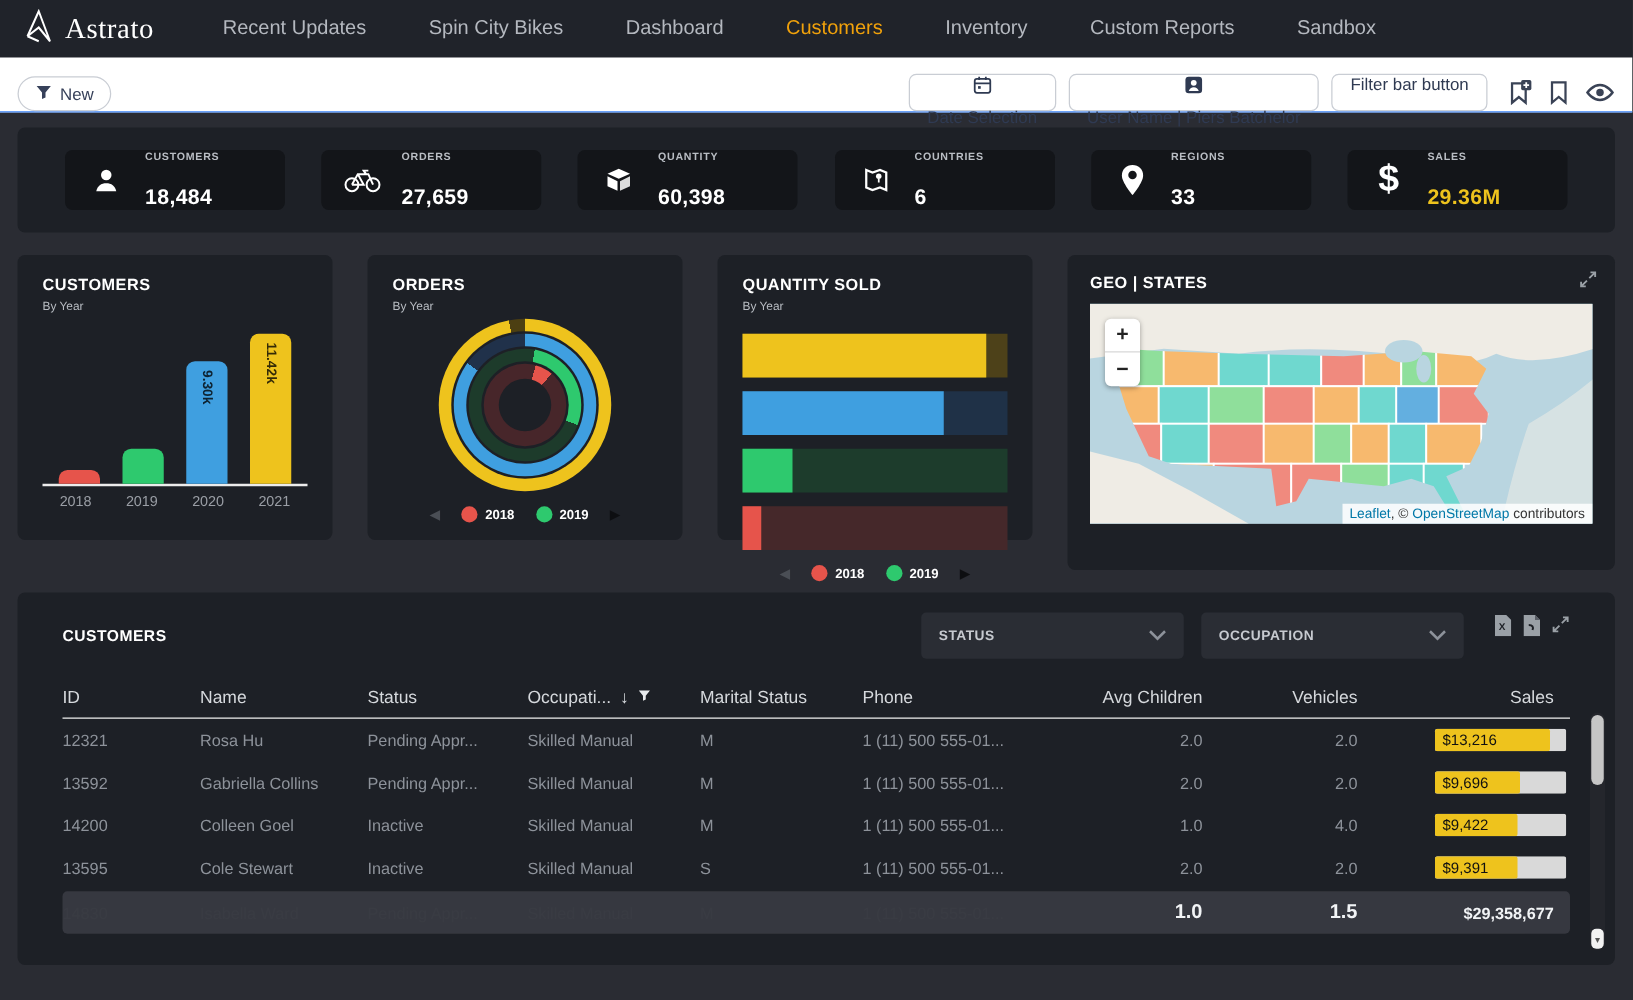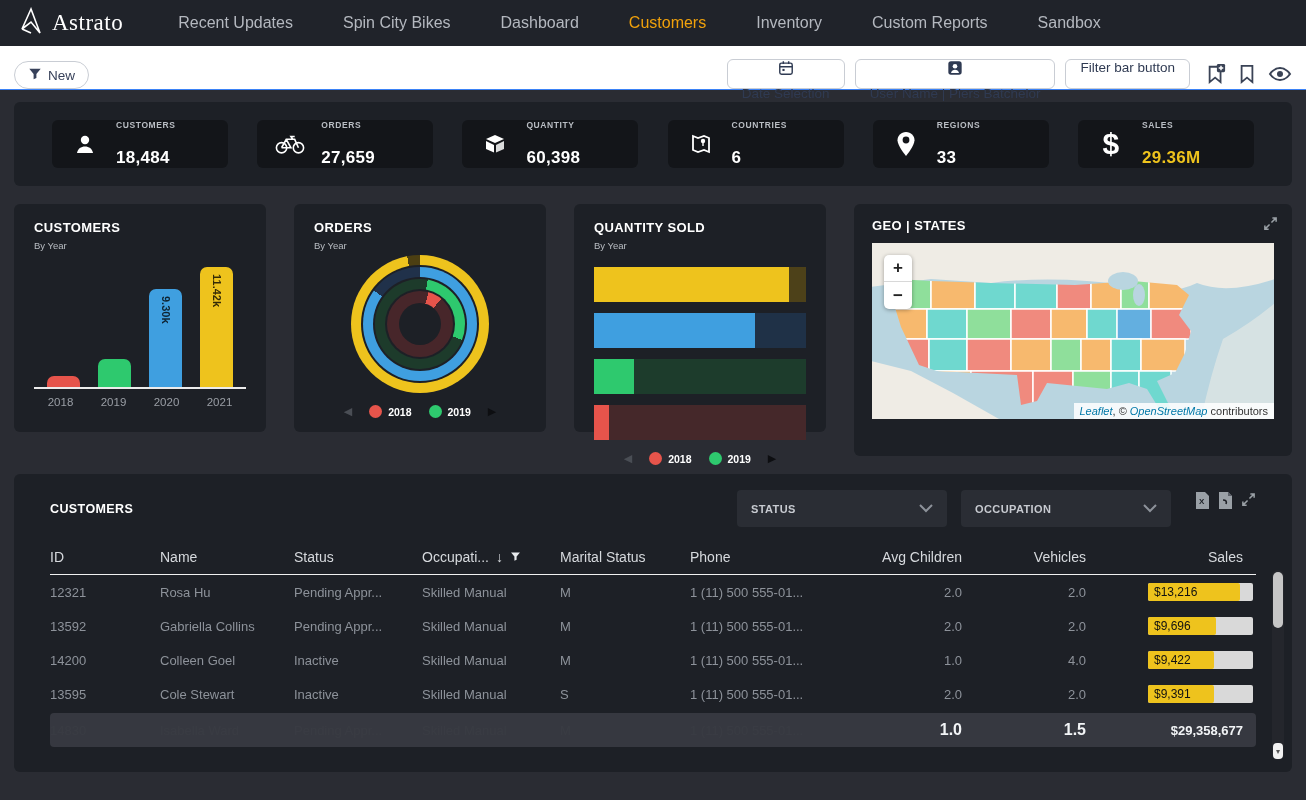--- a/index.html
+++ b/index.html
@@ -72,21 +72,21 @@
   
   .map-box { position:relative; margin-top:10px; height:176px; background:#b9d5e0; overflow:hidden; }
   .map-box svg.geo { display:block; }
   .map-zoom { position:absolute; top:12px; left:12px; width:28px; background:#fff; border-radius:5px;
               box-shadow:0 1px 4px rgba(0,0,0,.35); overflow:hidden; }
   .map-zoom div { height:27px; display:flex; align-items:center; justify-content:center; font-size:17px; font-weight:bold;
                   color:#222; cursor:pointer; }
   .map-zoom div:first-child { border-bottom:1px solid #d8d8d8; }
   .map-attrib { position:absolute; right:0; bottom:0; background:rgba(255,255,255,.85); font-size:11px; color:#333;
                 padding:2px 6px; }
-  .map-attrib .lnk { color:#0078a8; cursor:pointer;font-style:italic; }
+  .map-attrib .lnk { color:#0078a8; cursor:pointer; }
   .expand-icon { position:absolute; top:12px; right:14px; color:#9aa0a6; cursor:pointer; }
 
   
   .table-panel { height:298px; padding:16px 36px 12px 36px; position:relative; }
   .table-top { display:flex; align-items:flex-start; }
   .table-title { color:#fff; font-size:12.5px; font-weight:bold; letter-spacing:.4px; margin-top:12px; }
   .table-top .spacer { flex:1; }
   .dd { width:210px; height:37px; background:#2a2d34; border-radius:4px; display:flex; align-items:center;
         justify-content:space-between; padding:0 14px; margin-right:14px; cursor:pointer; }
   .dd span { color:#c7cad0; font-size:11px; font-weight:bold; letter-spacing:.4px; }

